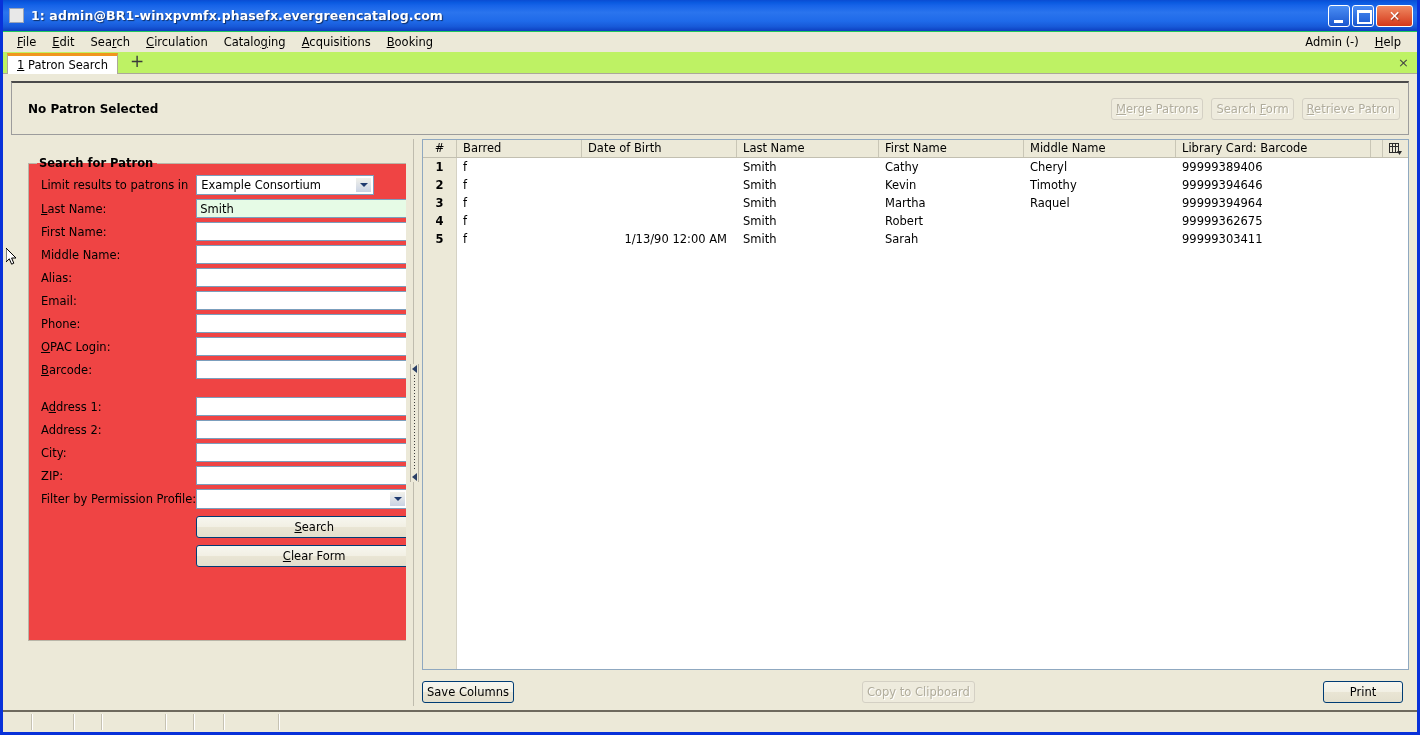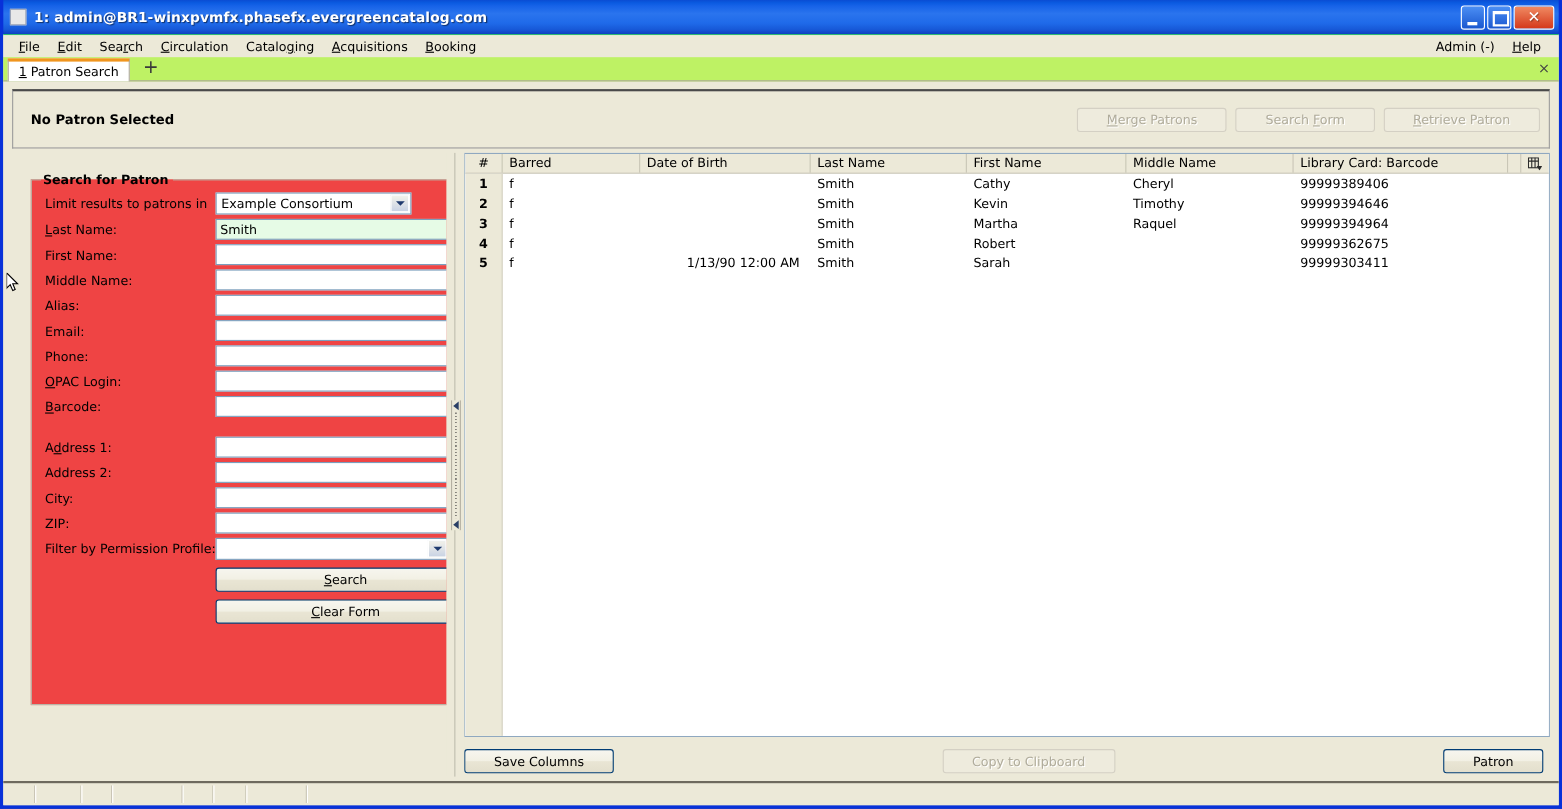--- a/index.html
+++ b/index.html
@@ -194,21 +194,21 @@
     display: flex;
     gap: 8px;
   }
 
   button.xp {
     font-family: "DejaVu Sans", "Liberation Sans", sans-serif;
     font-size: 11.5px;
     background: linear-gradient(to bottom,#f7f6ef 0%,#f2f0e4 48%,#e9e5d4 52%,#e3dfcd 100%);
     border: 1px solid #003c74;
     border-radius: 3px;
-    padding: 3px 26px;
+    padding: 3px 4px;
     color: #000;
     cursor: pointer;
     min-height: 22px;
   }
   button.xp.disabled {
     color: #b0ac9c;
     border: 1px solid #d4d0c4;
     background: #eeebdd;
     cursor: default;
     text-shadow: 1px 1px 0 #ffffff;
@@ -692,21 +692,21 @@
                   <div class="td c-card">99999303411</div>
                 </div>
               </div>
             </div>
 
           </div>
 
           <div id="results-footer">
             <button class="xp">Save Columns</button>
             <button class="xp disabled">Copy to Clipboard</button>
-            <button class="xp" style="min-width:80px">Patron</button>
+            <button class="xp" style="min-width:80px">Print</button>
           </div>
         </div>
 
       </div>
     </div>
 
     <div id="statusbar">
       <div class="status-cell sc1"></div>
       <div class="status-cell sc2"></div>
       <div class="status-cell sc3"></div>

